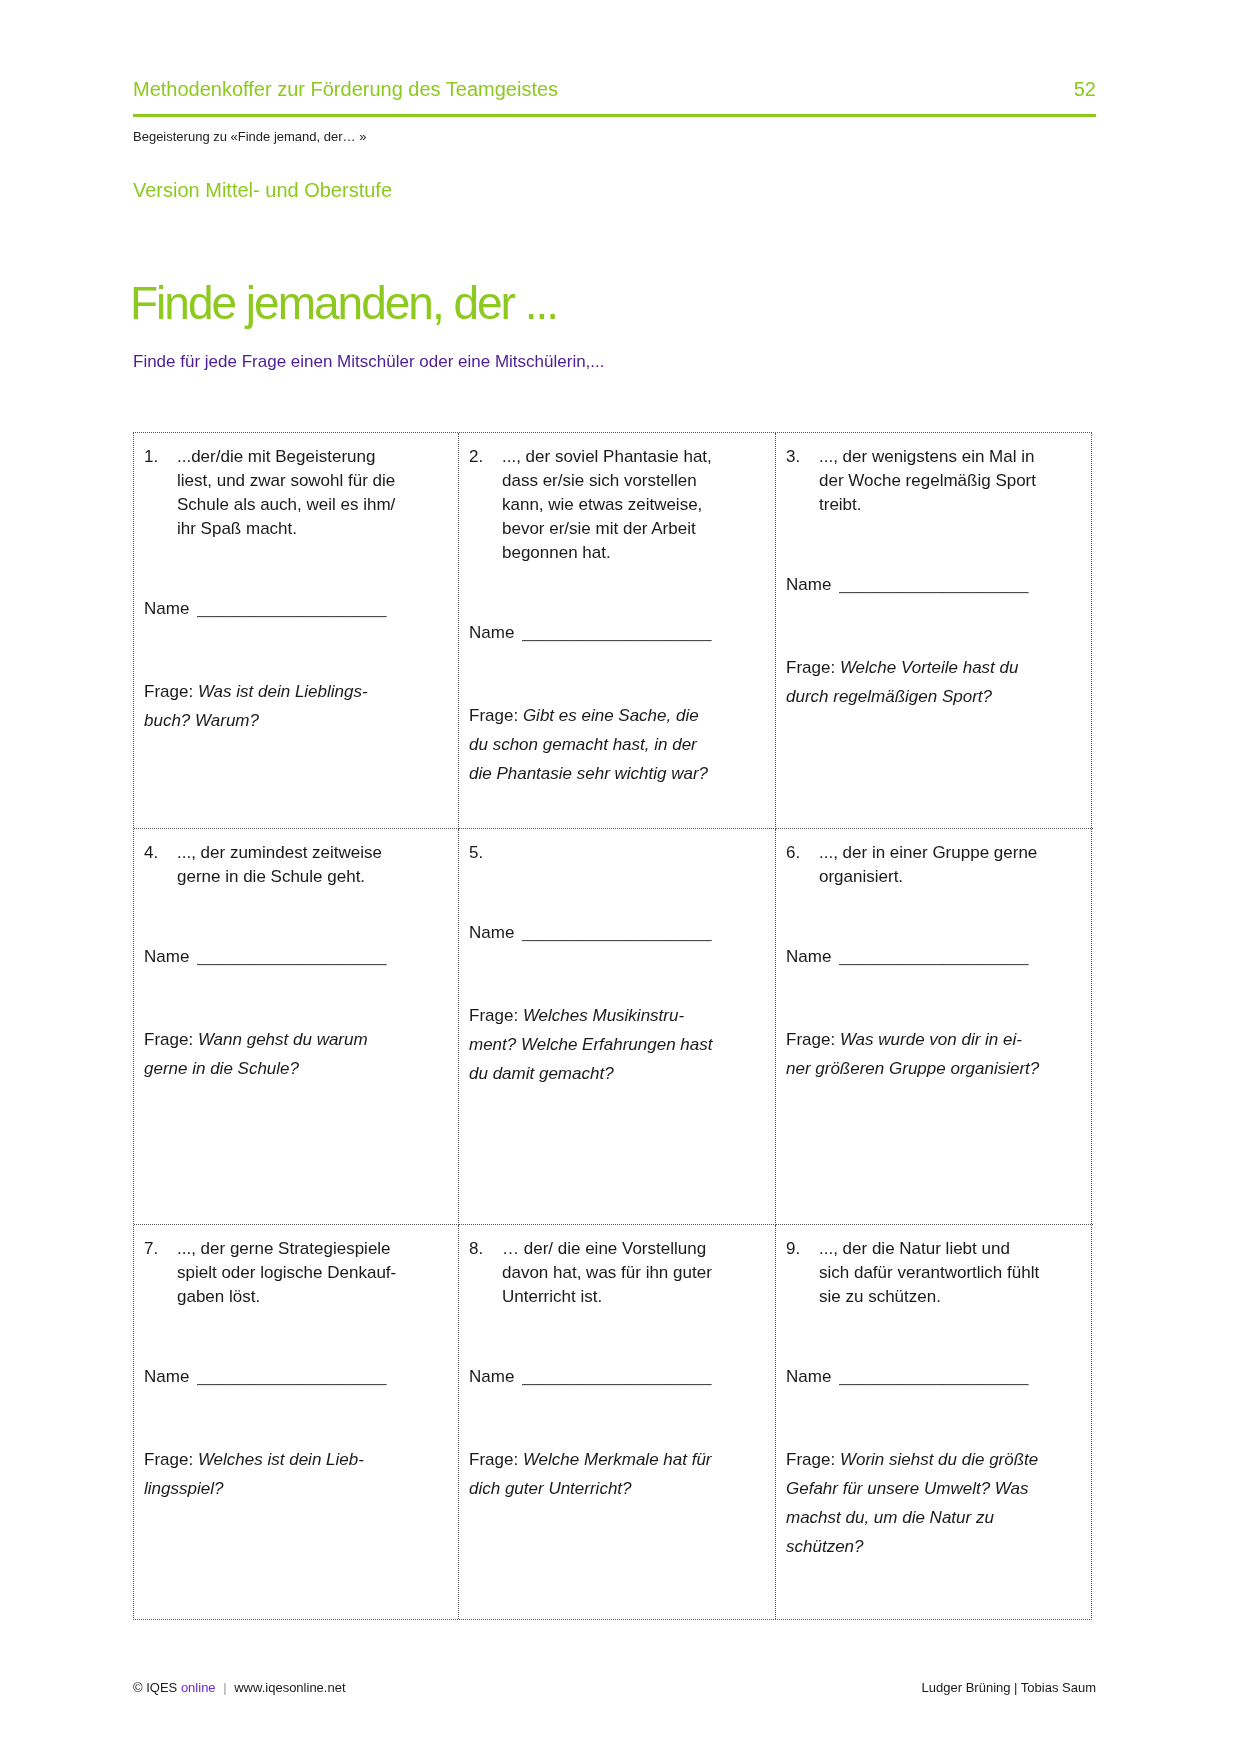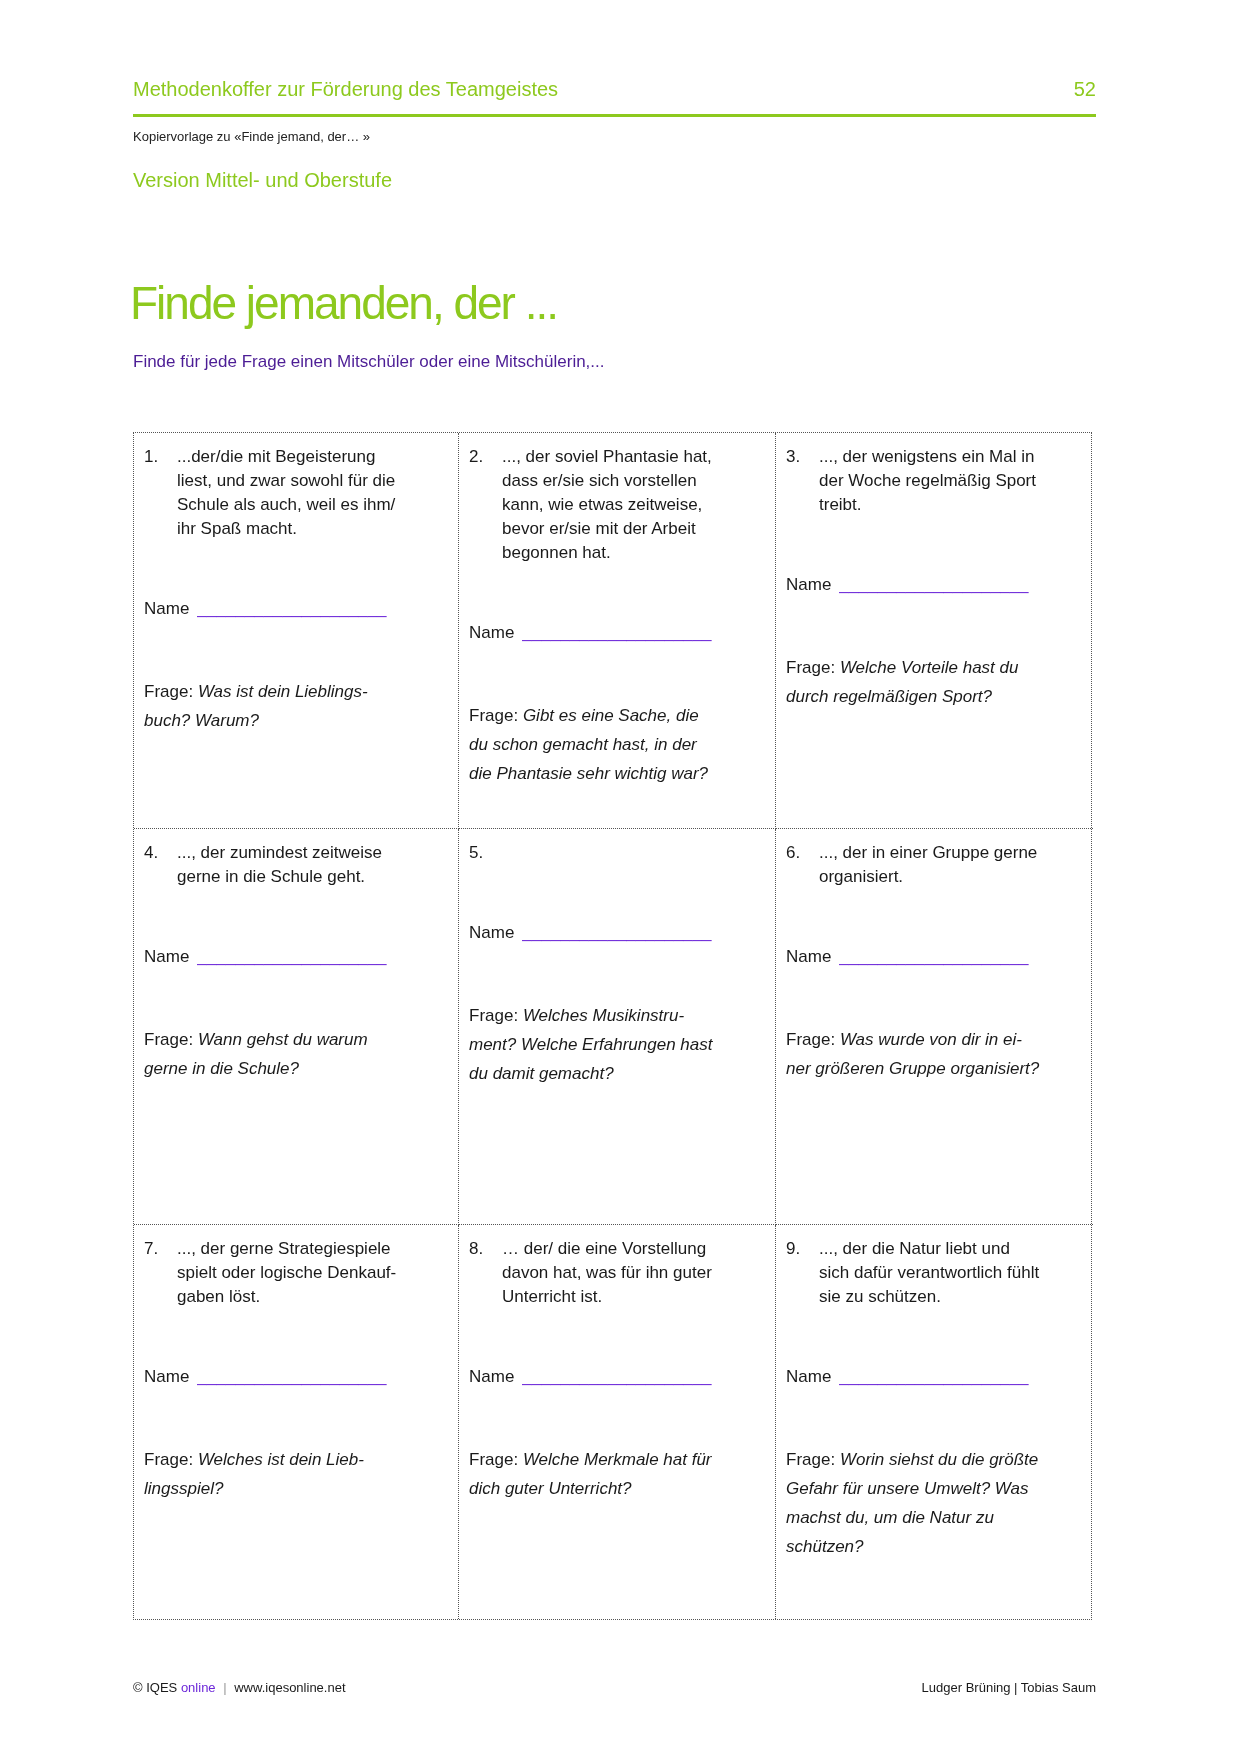--- a/index.html
+++ b/index.html
@@ -31,21 +31,21 @@
     background: #8dc91e;
   }
   .kopiervorlage {
     position: absolute;
     left: 133px; top: 129px;
     font-size: 13px;
     color: #222222;
   }
   .version {
     position: absolute;
-    left: 133px; top: 169px;
+    left: 133px; top: 179px;
     font-size: 20px;
     color: #8dc91e;
   }
 
   
   .big-title {
     position: absolute;
     left: 130px; top: 276px;
     font-size: 46px;
     font-weight: 300;
@@ -94,21 +94,21 @@
 
   .nameline {
     margin-top: 56px;
     font-size: 17px;
     line-height: 24px;
     white-space: nowrap;
   }
   .name-blank {
     margin-left: 8px;
     letter-spacing: 0px;
-    color: #6d28d9;
+    color: #404040;
   }
 
   .frage {
     margin-top: 56px;
     font-size: 17px;
     line-height: 29px;
   }
   .frage .frage-label { font-style: normal; }
   .frage em {
     font-style: italic;
@@ -130,21 +130,21 @@
 <body>
 
 <div class="page">
 
   <div class="header">
     <span>Methodenkoffer zur Förderung des Teamgeistes</span>
     <span>52</span>
   </div>
   <div class="header-rule"></div>
 
-  <div class="kopiervorlage">Kopiervorlage zu «Finde jemand, der… »</div>
+  <div class="kopiervorlage">Begeisterung zu «Finde jemand, der… »</div>
 
   <div class="version">Version Mittel- und Oberstufe</div>
 
   <h1 class="big-title">Finde jemanden, der ...</h1>
 
   <div class="intro">Finde für jede Frage einen Mitschüler oder eine Mitschülerin,...</div>
 
   <div class="grid">
 
     <div class="cell">

